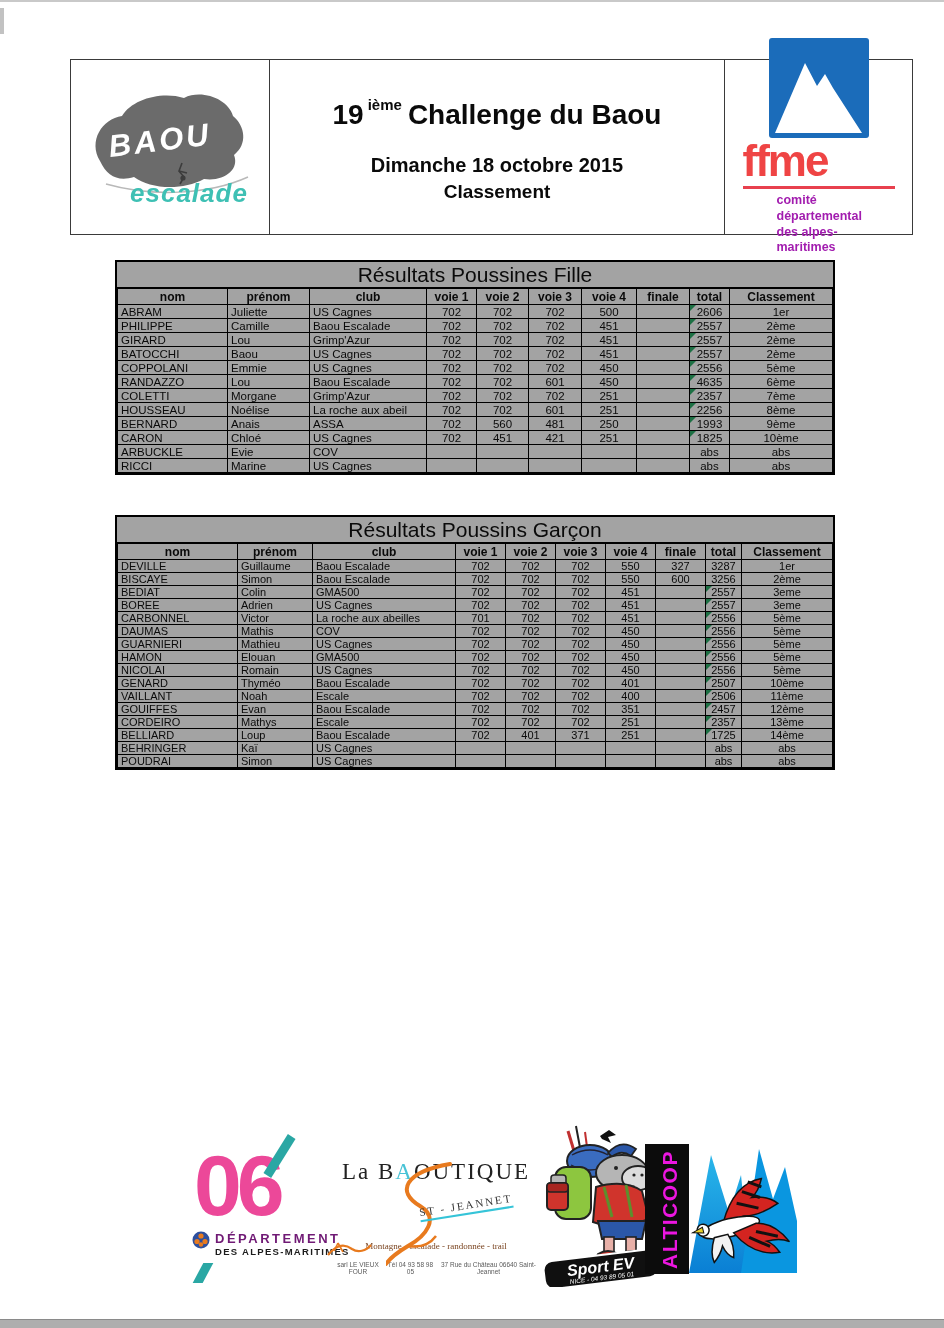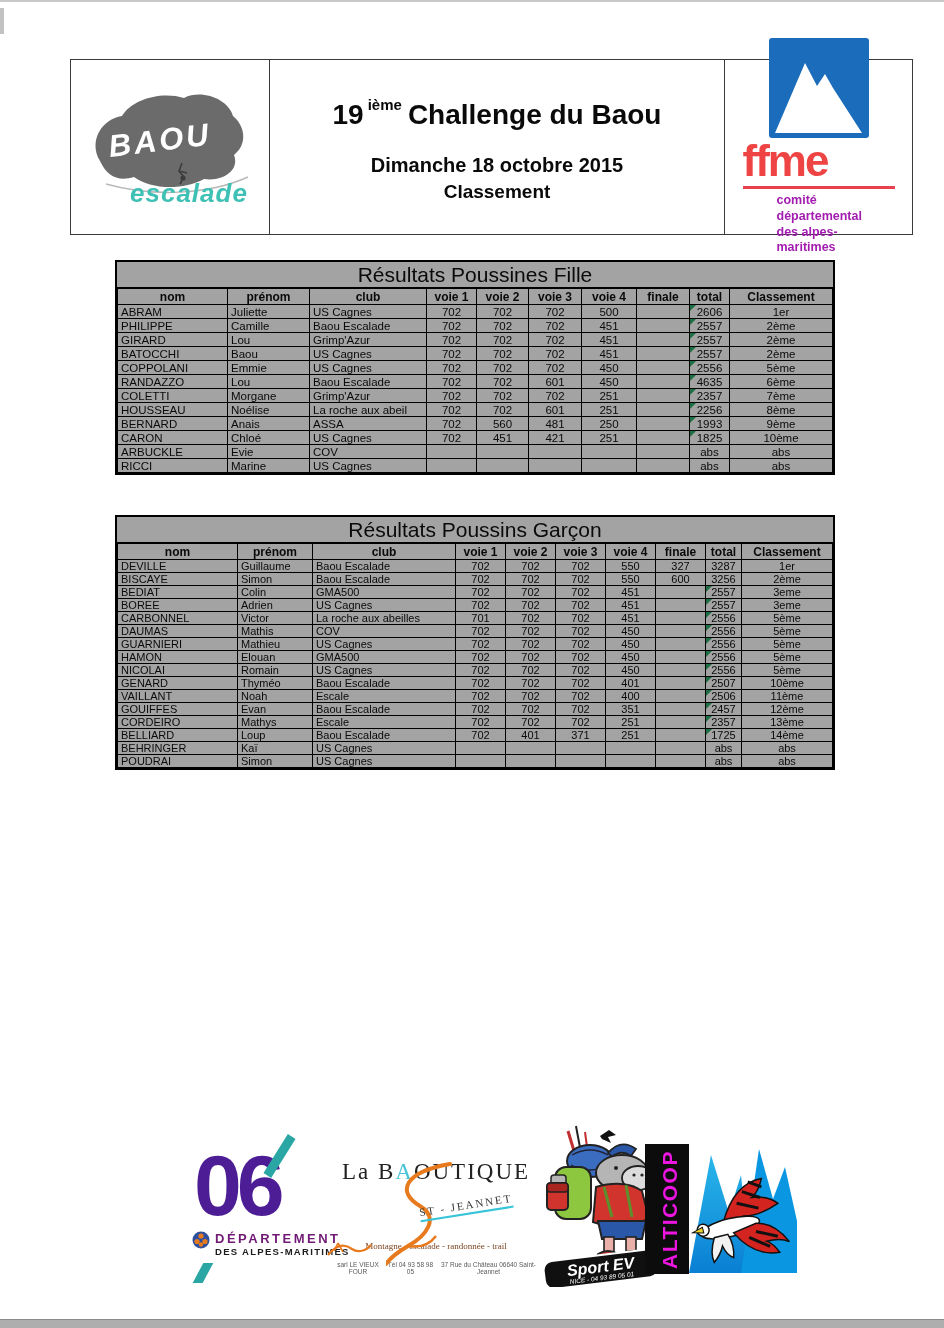--- a/index.html
+++ b/index.html
@@ -40,21 +40,21 @@
   .tbl-0 col.c3{width:50px}.tbl-0 col.c4{width:52px}.tbl-0 col.c5{width:53px}
   .tbl-0 col.c6{width:55px}.tbl-0 col.c7{width:53px}.tbl-0 col.c8{width:40px}
   .tbl-1 col.c0{width:120px}.tbl-1 col.c1{width:75px}.tbl-1 col.c2{width:143px}
   .tbl-1 col.c3{width:50px}.tbl-1 col.c4{width:50px}.tbl-1 col.c5{width:50px}
   .tbl-1 col.c6{width:50px}.tbl-1 col.c7{width:50px}.tbl-1 col.c8{width:36px}
   td.marker::before{content:"";position:absolute;top:0;left:0;width:0;height:0;
     border-top:6px solid #1d7044;border-right:6px solid transparent;}
 
   
   .dep06{position:absolute;left:192px;top:1143px;width:205px;}
-  .dep06-num{font-size:86px;font-weight:bold;color:#4c1d95;letter-spacing:-5px;line-height:0.95;position:relative;padding-left:2px;}
+  .dep06-num{font-size:86px;font-weight:bold;color:#ec4899;letter-spacing:-5px;line-height:0.95;position:relative;padding-left:2px;}
   .dep06-slash{position:absolute;left:83px;top:-12px;width:9px;height:46px;background:#2aa7a4;transform:rotate(32deg);}
   .dep06-row{display:flex;align-items:flex-start;margin-top:4px;}
   .dep06-text{margin-left:5px;}
   .dep06-l1{font-size:13px;font-weight:bold;letter-spacing:2.5px;color:#701a75;}
   .dep06-l2{font-size:9.5px;font-weight:bold;letter-spacing:1.3px;color:#1c1c1c;}
   .dep06-comma{width:10px;height:20px;background:#2aa7a4;transform:skewX(-28deg);margin:6px 0 0 6px;}
 
   .baoutique{position:absolute;left:330px;top:1157px;width:212px;text-align:center;}
   .baoutique-name{font-family:"Liberation Serif",serif;font-size:23px;letter-spacing:2px;color:#222;position:relative;}
   .baoutique-name .accent{color:#49c3d6;}

